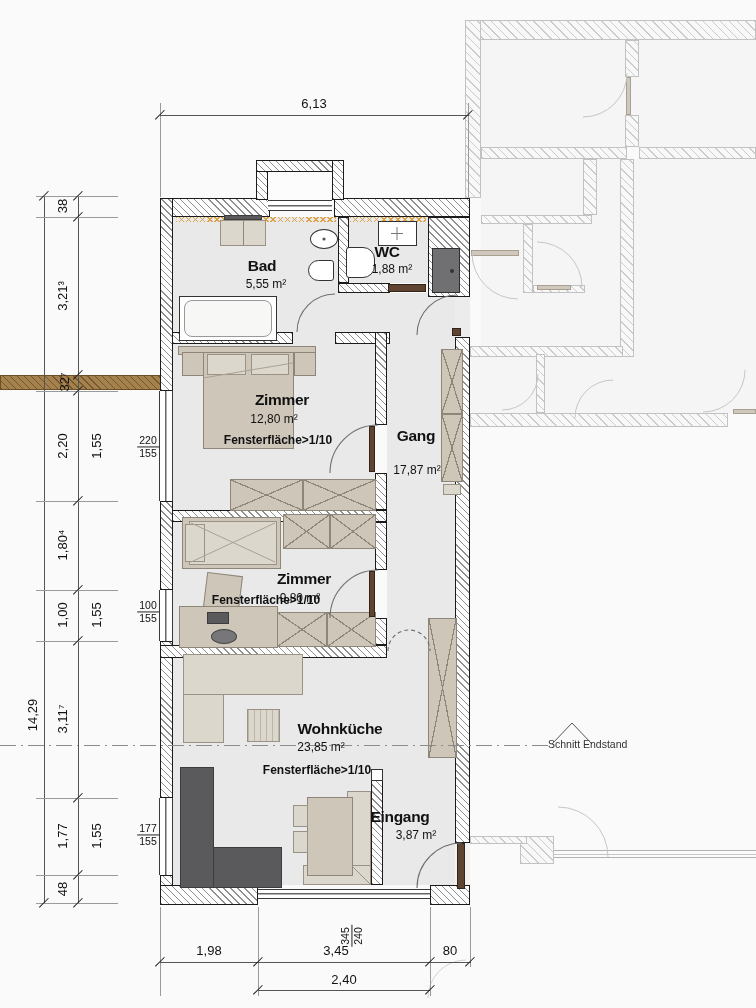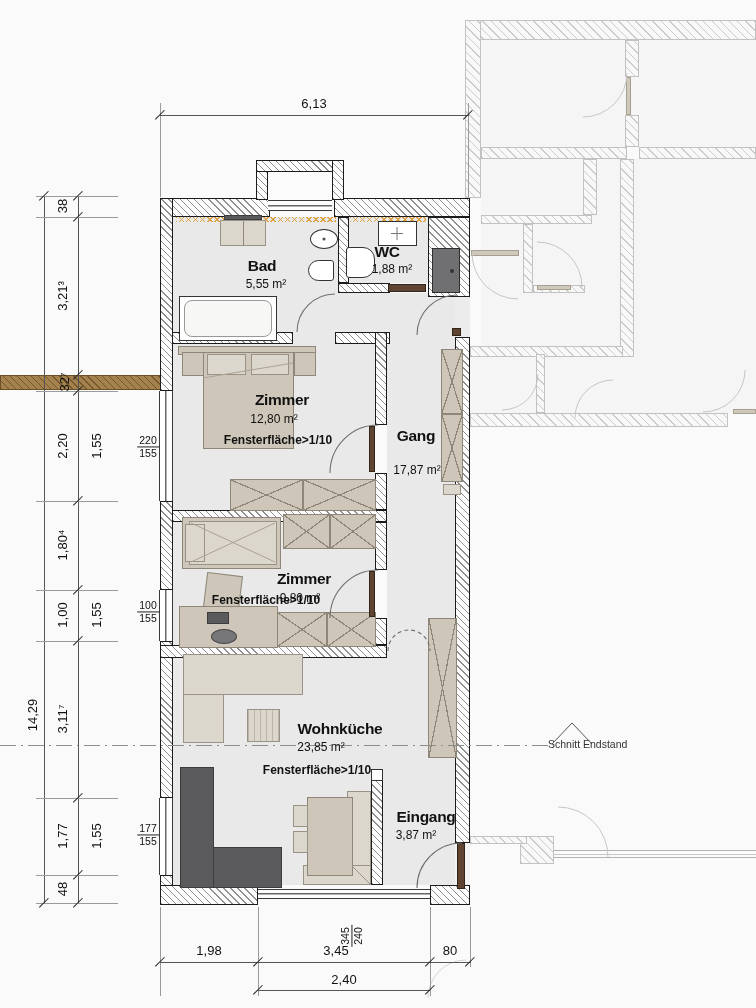--- a/index.html
+++ b/index.html
@@ -224,21 +224,21 @@
   <div class="roomarea" style="left:274px;top:419px">12,80 m²</div>
   <div class="roomnote" style="left:278px;top:440px">Fensterfläche&gt;1/10</div>
   <div class="roomname" style="left:416px;top:436px">Gang</div>
   <div class="roomarea" style="left:417px;top:470px">17,87 m²</div>
   <div class="roomname" style="left:304px;top:579px">Zimmer</div>
   <div class="roomnote" style="left:266px;top:600px">Fensterfläche&gt;1/10</div>
   <div class="roomarea" style="left:300px;top:598px">9,80 m²</div>
   <div class="roomname" style="left:340px;top:729px">Wohnküche</div>
   <div class="roomarea" style="left:321px;top:747px">23,85 m²</div>
   <div class="roomnote" style="left:317px;top:770px">Fensterfläche&gt;1/10</div>
-  <div class="roomname" style="left:426px;top:817px">Eingang</div>
+  <div class="roomname" style="left:400px;top:817px">Eingang</div>
   <div class="roomarea" style="left:416px;top:835px">3,87 m²</div>
 
   <div class="ext" style="left:160px;top:103px;width:1px;height:94px"></div>
   <div class="ext" style="left:468px;top:103px;width:1px;height:94px"></div>
   <div class="dimline" style="left:160px;top:115px;width:309px;height:1px"></div>
   <div class="tick" style="left:160px;top:115px"></div>
   <div class="tick" style="left:468px;top:115px"></div>
   <div class="dimlabel" style="left:314px;top:103px">6,13</div>
 
   <div class="dimline" style="left:44px;top:196px;width:1px;height:707px"></div>

